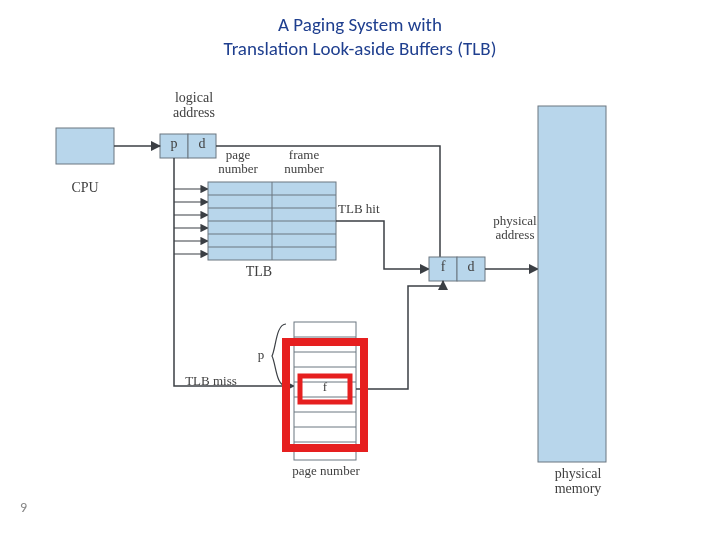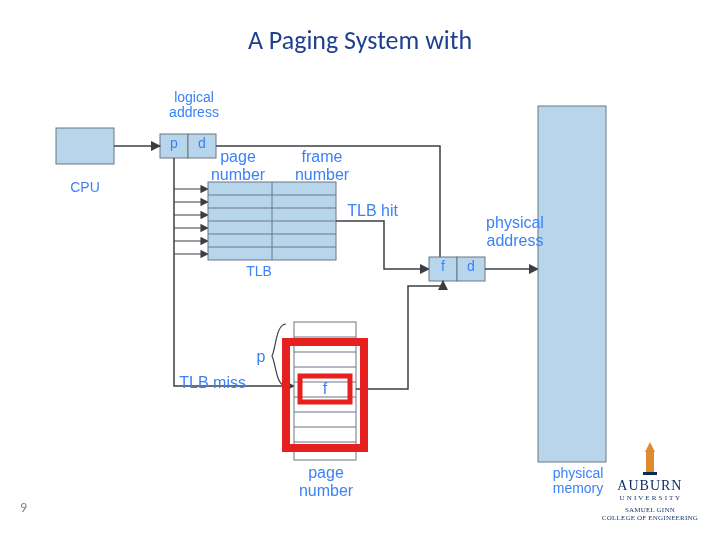--- a/index.html
+++ b/index.html
@@ -11,46 +11,46 @@
     font-family: Calibri, Arial, sans-serif;
     overflow: hidden;
   }
   .slide {
     position: relative;
     width: 720px;
     height: 540px;
   }
   .title {
     position: absolute;
-    top: 24px;
+    top: 13px;
     left: 0;
     width: 720px;
     text-align: center;
-    font-size: 26px;
+    font-size: 19px;
     line-height: 1.25;
     color: #1f3f8f;
     font-weight: 400;
   }
   .diagram {
     position: absolute;
     left: 48px;
     top: 86px;
     width: 624px;
     height: 424px;
   }
   .lbl {
     position: absolute;
-    font-family: Liberation Sans, sans-serif;
+    font-family: Liberation Serif, serif;
     font-size: 14px;
-    color: #3b82f6;
+    color: #404040;
     text-align: center;
     line-height: 1.1;
   }
   .small {
-    font-size: 16px;
+    font-size: 13px;
   }
   .pagenum {
     position: absolute;
     left: 20px;
     bottom: 24px;
     font-size: 14px;
     color: #888;
   }
   .logo {
     position: absolute;
@@ -76,20 +76,21 @@
     color: #1a3a6e;
   }
 </style>
 </head>
 <body>
 
 <div class="slide">
 
   <div class="title">
     <span>A Paging System with</span><br>
+    <span>Translation Look-aside Buffers (TLB)</span>
   </div>
 
   <div class="diagram">
     <svg viewBox="0 0 624 424" width="624" height="424">
       <defs>
         <marker id="arrow" viewBox="0 0 10 10" refX="9" refY="5" markerWidth="7" markerHeight="7" orient="auto-start-reverse">
           <path d="M 0 0 L 10 5 L 0 10 z" fill="#3b3f44"></path>
         </marker>
       </defs>
 
@@ -163,47 +164,36 @@
 
     
     <div class="lbl" style="left:106px; top:4px; width:80px; white-space:pre-line;">logical
 address</div>
     <div class="lbl" style="left:18px; top:50px; width:38px;margin-top:44px;">CPU</div>
     <div class="lbl" style="left:112px; top:50px; width:28px;">p</div>
     <div class="lbl" style="left:140px; top:50px; width:28px;">d</div>
 
     <div class="lbl small" style="left:158px; top:62px; width:64px; white-space:pre-line;">page
 number</div>
-    <div class="lbl small" style="left:242px; top:62px; width:64px; white-space:pre-line;">frame
+    <div class="lbl small" style="left:224px; top:62px; width:64px; white-space:pre-line;">frame
 number</div>
     <div class="lbl" style="left:186px; top:178px; width:50px;">TLB</div>
 
-    <div class="lbl small" style="left:290px; top:116px; width:60px; text-align:right;">TLB hit</div>
-    <div class="lbl small" style="left:128px; top:288px; width:70px; text-align:right;">TLB miss</div>
+    <div class="lbl small" style="left:290px; top:116px; width:60px; text-align:left;">TLB hit</div>
+    <div class="lbl small" style="left:128px; top:288px; width:70px; text-align:center;">TLB miss</div>
 
     <div class="lbl" style="left:381px; top:173px; width:28px;">f</div>
     <div class="lbl" style="left:409px; top:173px; width:28px;">d</div>
     <div class="lbl small" style="left:432px; top:128px; width:70px; white-space:pre-line;">physical
 address</div>
 
     <div class="lbl small" style="left:204px; top:262px; width:18px;">p</div>
     <div class="lbl small" style="left:262px; top:294px; width:30px;">f</div>
     <div class="lbl small" style="left:238px; top:378px; width:80px;">page number</div>
 
     <div class="lbl" style="left:490px; top:380px; width:80px; white-space:pre-line;">physical
 memory</div>
   </div>
 
   <div class="pagenum">9</div>
 
-  <div class="logo">
-    <svg class="tower" viewBox="0 0 18 34">
-      <rect x="5" y="10" width="8" height="20" fill="#e08a2e"></rect>
-      <polygon points="9,0 4,10 14,10" fill="#e08a2e"></polygon>
-      <rect x="2" y="30" width="14" height="3" fill="#0a2a5c"></rect>
-    </svg>
-    <div class="uni">AUBURN</div>
-    <div class="sub">U N I V E R S I T Y</div>
-    <div class="sub" style="margin-top:4px;">SAMUEL GINN</div>
-    <div class="sub">COLLEGE OF ENGINEERING</div>
-  </div>
 
 </div>
 
 </body></html>

